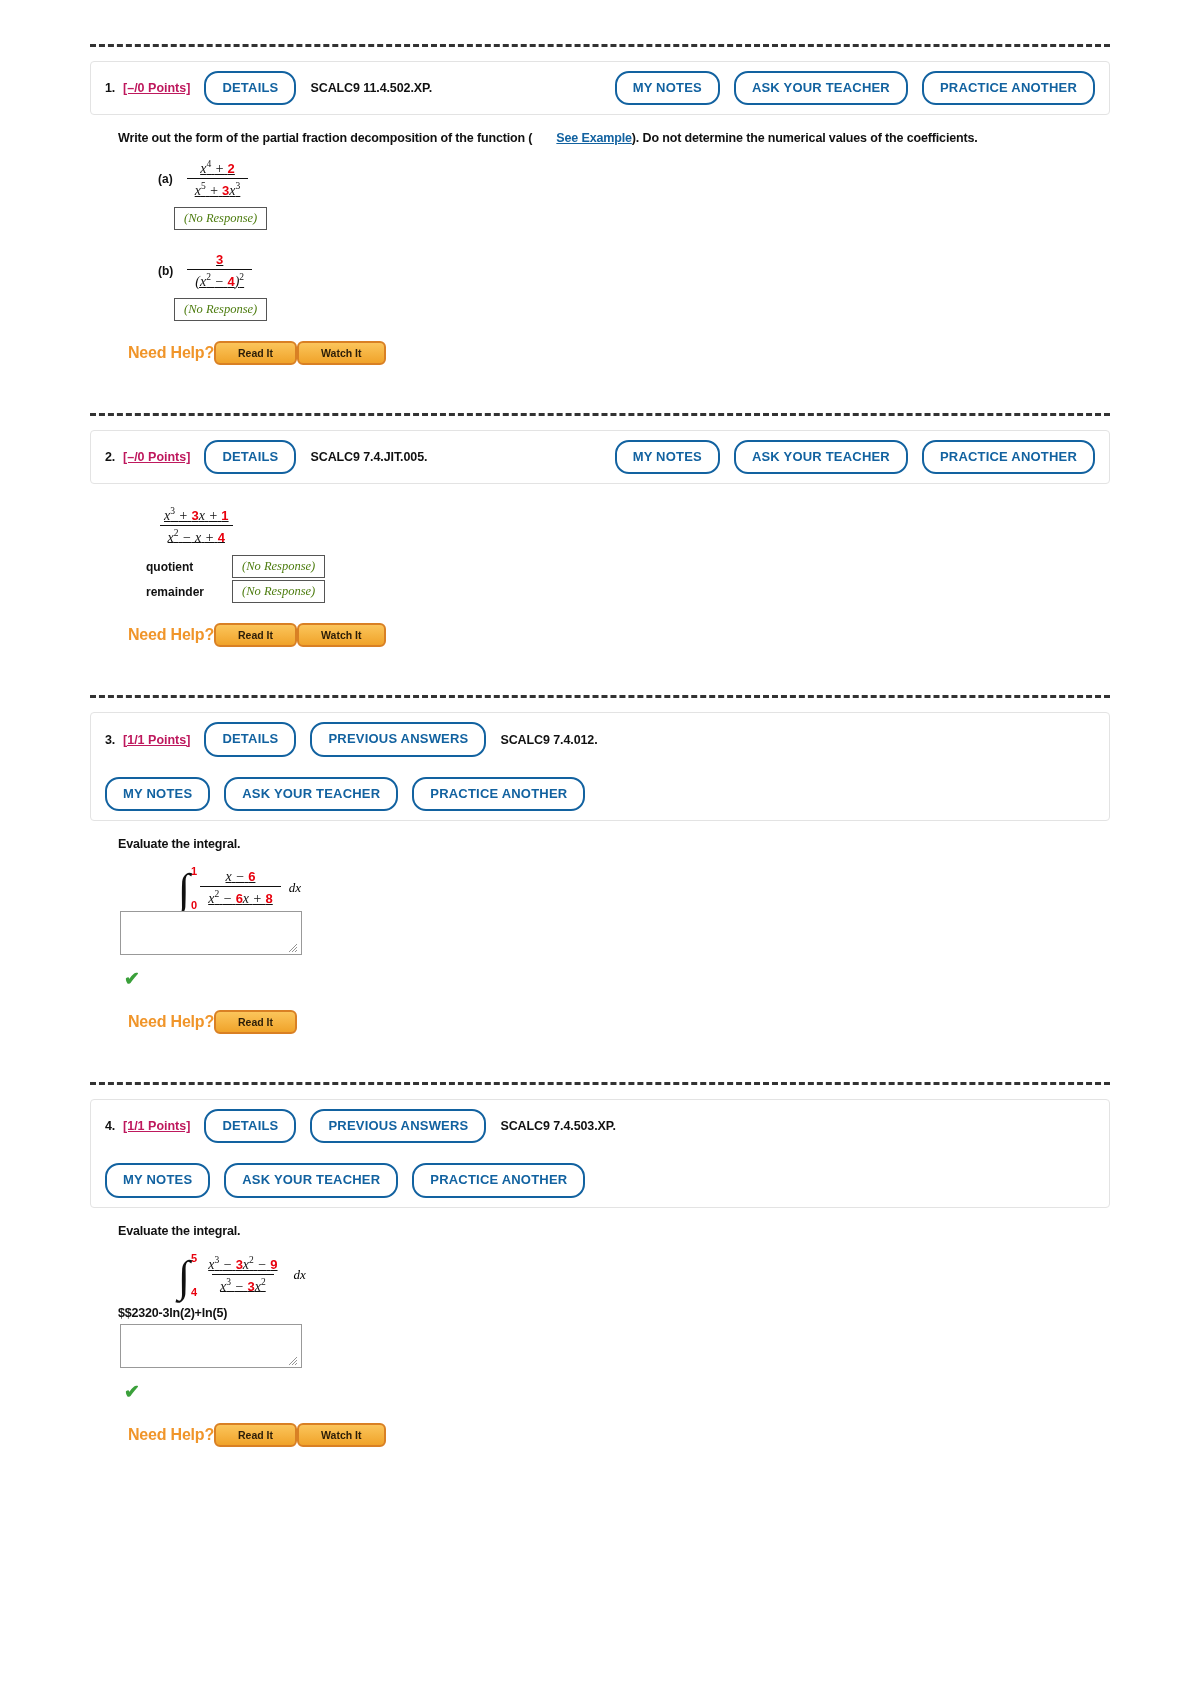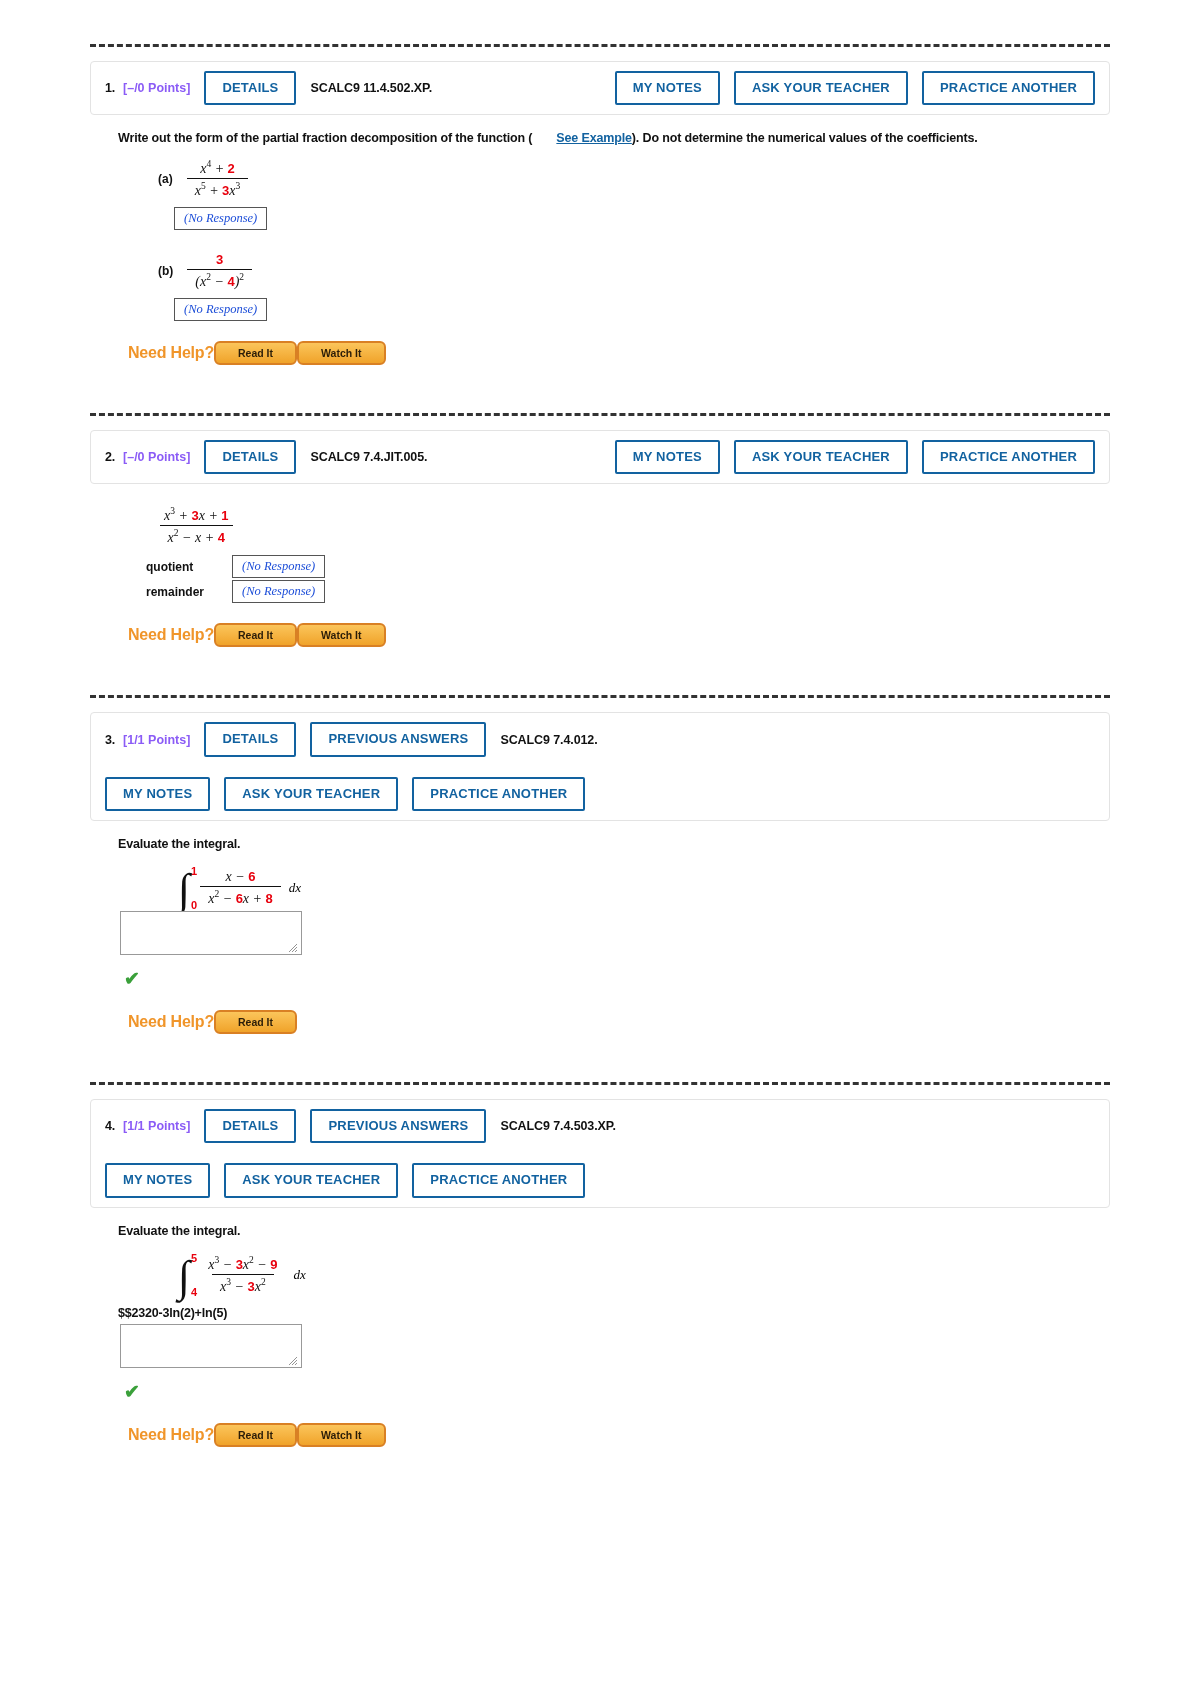--- a/index.html
+++ b/index.html
@@ -40,27 +40,28 @@
   .prob-num {
     font-size: 12.5px;
     font-weight: bold;
     color: #111;
     white-space: nowrap;
     letter-spacing: -0.2px;
   }
   .prob-points {
     font-size: 12.5px;
     font-weight: bold;
-    color: #8b5cf6;
+    color: #be185d;
     white-space: nowrap;
     margin-left: -6px;
+    text-decoration: underline;
   }
   .btn-blue {
     border: 2px solid #1262a0;
-    border-radius: 2px;
+    border-radius: 14px;
     background: #fff;
     color: #1262a0;
     font-weight: bold;
     font-size: 13px;
     letter-spacing: 0.2px;
     padding: 8px 16px;
     line-height: 1.1;
     white-space: nowrap;
     cursor: pointer;
     font-family: "Liberation Sans", sans-serif;
@@ -97,33 +98,34 @@
   .mlabel { font-size: 12px; font-weight: bold; color: #111; }
   .frac {
     display: inline-flex;
     flex-direction: column;
     align-items: center;
     font-family: "Liberation Serif", serif;
     font-style: italic;
     font-size: 14px;
     color: #111;
     line-height: 1.15;
+    text-decoration: underline;
   }
   .frac .num { padding: 0 8px 1px 8px; }
   .frac .den { padding: 2px 8px 0 8px; border-top: 1.4px solid #111; }
   .red { color: #e8000d; font-weight: bold; font-style: normal; font-family: "Liberation Sans", sans-serif; font-size: 13px;}
   sup, sub { font-size: 0.68em; font-style: normal; }
   .var { font-style: italic; font-family: "Liberation Serif", serif; }
 
   
   .noresp {
     display: inline-block;
     border: 1.5px solid #555;
     background: #fff;
-    color: #1d4ed8;
+    color: #4d7c0f;
     font-style: italic;
     font-family: "Liberation Serif", serif;
     font-size: 12.5px;
     padding: 3px 9px;
     margin: 6px 0 0 8px;
   }
   .lbl-inline {
     font-size: 12px; font-weight: bold; color:#111;
     display:inline-block; width: 86px;
   }

